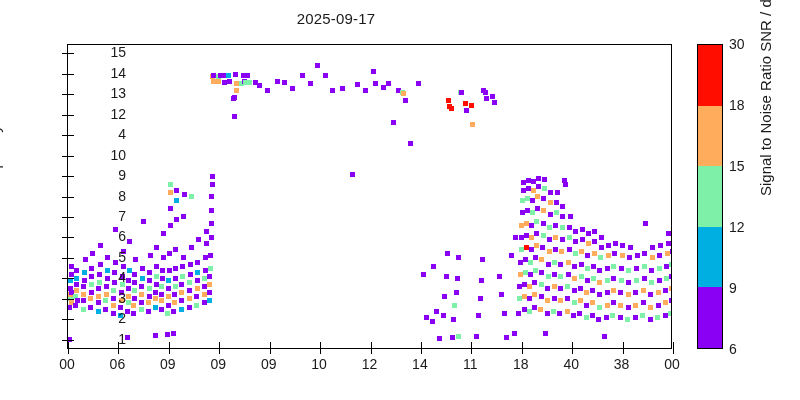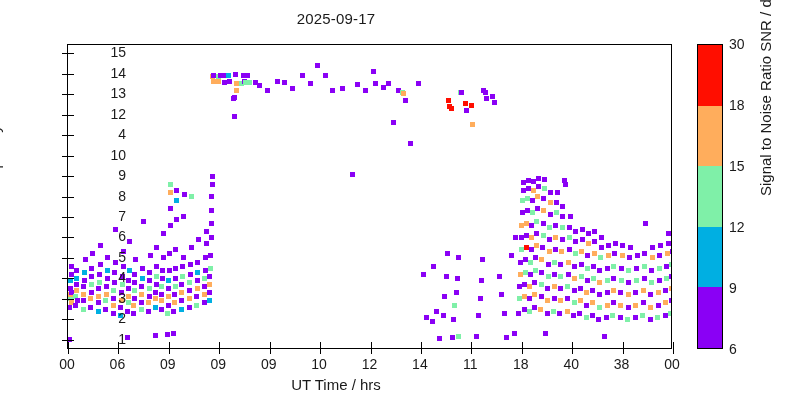--- a/index.html
+++ b/index.html
@@ -623,21 +623,20 @@
       <div class="xlab" style="left:369.5px">12</div>
       <div class="xlab" style="left:419.9px">14</div>
       <div class="xlab" style="left:470.3px">11</div>
       <div class="xlab" style="left:520.8px">18</div>
       <div class="xlab" style="left:571.2px">40</div>
       <div class="xlab" style="left:621.6px">38</div>
       <div class="xlab" style="left:672.0px">00</div>
     </div>
 
   <div id="ytitle">Frequency / MHz</div>
-  <div id="xtitle">UT Time / hrs</div>
 
   <div id="cbar">
       <div class="band" style="background:#FF0E00"></div>
       <div class="band" style="background:#FFAD5C"></div>
       <div class="band" style="background:#7FF0A8"></div>
       <div class="band" style="background:#00AFE2"></div>
       <div class="band" style="background:#8A00F5"></div>
     </div>
   <div id="cbar-labels">
       <div class="cblab" style="top:349.0px">6</div>

